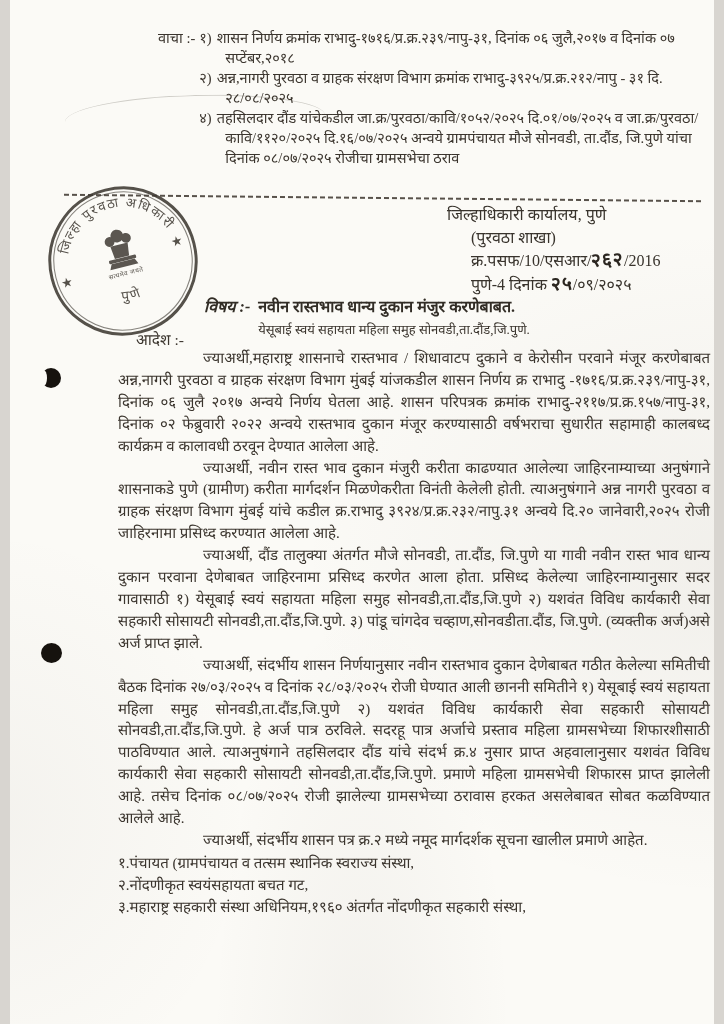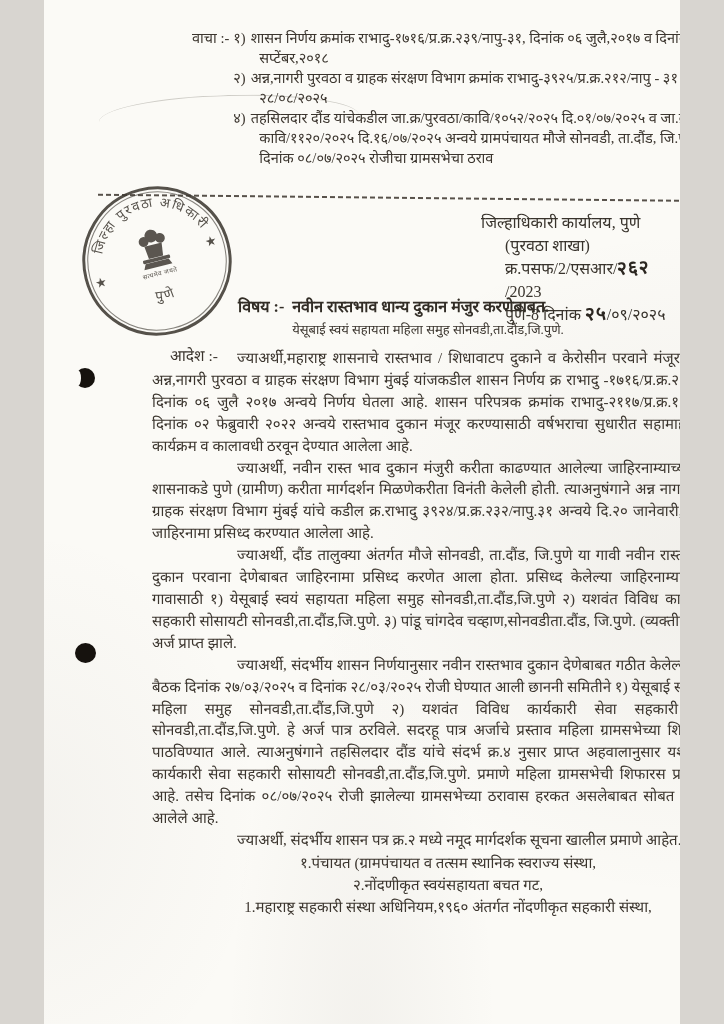--- a/index.html
+++ b/index.html
@@ -1,18 +1,18 @@
 <!DOCTYPE html>
 <html><head>
 <meta charset="utf-8">
 <style>
   html,body { margin:0; padding:0; background:#d8d5d0; }
   .page {
     position:relative;
-    width:636px; height:1024px;
+    width:704px; height:1024px;
     margin:0 auto;
     background:#fbfaf6;
     background-image:
       radial-gradient(ellipse at 102% 55%, rgba(110,100,90,0.07), transparent 42%),
       radial-gradient(ellipse at 50% 103%, rgba(110,100,90,0.06), transparent 30%),
       radial-gradient(ellipse at -2% 80%, rgba(110,100,90,0.05), transparent 25%);
     overflow:hidden;
     font-family:"Liberation Serif","DejaVu Serif",serif;
     color:#3b352e;
   }
@@ -36,36 +36,36 @@
   .seal svg { width:100%; height:100%; }
   .seal .ring { fill:none; stroke:#3f3a33; stroke-width:3; }
   .seal .ring.thin { stroke-width:1.1; opacity:0.7; }
   .seal-arc-text { font-size:13.5px; letter-spacing:1.5px; fill:#3f3a33; font-family:"Liberation Serif","DejaVu Serif",serif; }
   .seal-bottom-text { font-size:14px; letter-spacing:2px; fill:#3f3a33; }
   .seal-star { font-size:13px; fill:#3f3a33; }
   .seal-motto { font-size:6.5px; fill:#3f3a33; letter-spacing:0.5px; }
   .emblem path, .emblem rect, .emblem circle { fill:#45403a; }
 
   
-  .letterhead { position:absolute; left:437px; top:212px; font-size:16px; line-height:22.5px; color:#38332c; }
+  .letterhead { position:absolute; left:437px; top:204px; font-size:16px; line-height:22.5px; color:#38332c; }
   .lh-indent { padding-left:24px; }
   .hw { display:inline-block; font-weight:700; font-size:19px; transform:rotate(-3deg); letter-spacing:1px; color:#2b2620; }
 
   
   .subject { position:absolute; left:194px; top:295px; display:flex; font-size:16px; line-height:23px; }
-  .subject-label { font-weight:700; margin-right:8px; white-space:nowrap; color:#322d26; }
+  .subject-label { font-weight:700; margin-right:8px; white-space:nowrap; color:#322d26;font-style:italic; }
   .subject-line1 { font-weight:700; color:#322d26; }
   .subject-line2 { font-size:13px; }
 
-  .order-label { position:absolute; left:126px; top:344px; font-size:15.5px; }
+  .order-label { position:absolute; left:126px; top:328px; font-size:15.5px; }
 
   
   .body-text { position:absolute; left:108px; top:348px; width:592px; font-size:15px; line-height:21.9px; text-align:justify; }
   .body-text p { margin:0; text-indent:85px; }
-  .guidelines { margin-top:1px; text-align:center; }
+  .guidelines { margin-top:1px; text-align:left; }
   .guideline { white-space:nowrap; }
 
   
   .dot { position:absolute; border-radius:50%; background:#16120e; }
   .dot-1 { left:31px; top:368px; width:20px; height:20px; }
   .dot-1::before { content:''; position:absolute; left:-1px; top:2px; width:7px; height:16px; background:#fbfaf6; border-radius:50%; }
   .dot-2 { left:31px; top:643px; width:21px; height:20px; }
   .smudge { position:absolute; left:55px; top:95px; width:260px; height:46px; border-top:1.2px solid rgba(95,88,80,0.28); border-radius:50%; transform:rotate(-1.5deg); }
 </style>
 </head>
@@ -106,22 +106,22 @@
         <rect x="66" y="76.5" width="28" height="3.6" rx="1"></rect>
         <path d="M68,80.5 h24 l2.6,5.5 h-29.2 z"></path>
       </g>
       <text class="seal-motto" x="80" y="95" text-anchor="middle">सत्यमेव जयते</text>
     </svg>
   </div>
 
   <div class="letterhead">
     <div>जिल्हाधिकारी कार्यालय, पुणे</div>
     <div class="lh-indent">(पुरवठा शाखा)</div>
-    <div class="lh-indent"><span>क्र.पसफ/2/एसआर/</span><span class="hw">२६२</span><span>/2023</span></div>
-    <div class="lh-indent"><span>पुणे-8 दिनांक </span><span class="hw">२५</span><span>/०९/२०२५</span></div>
+    <div class="lh-indent"><span>क्र.पसफ/10/एसआर/</span><span class="hw">२६२</span><span>/2016</span></div>
+    <div class="lh-indent"><span>पुणे-4 दिनांक </span><span class="hw">२५</span><span>/०९/२०२५</span></div>
   </div>
 
   <div class="subject">
     <span class="subject-label">विषय :-</span>
     <div>
       <div class="subject-line1">नवीन रास्तभाव धान्य दुकान मंजुर करणेबाबत.</div>
       <div class="subject-line2">येसूबाई स्वयं सहायता महिला समुह सोनवडी,ता.दौंड,जि.पुणे.</div>
     </div>
   </div>
 
@@ -129,20 +129,20 @@
 
   <div class="body-text">
     <p>ज्याअर्थी,महाराष्ट्र शासनाचे रास्तभाव / शिधावाटप दुकाने व केरोसीन परवाने मंजूर करणेबाबत अन्न,नागरी पुरवठा व ग्राहक संरक्षण विभाग मुंबई यांजकडील शासन निर्णय क्र राभादु -१७१६/प्र.क्र.२३९/नापु-३१, दिनांक ०६ जुलै २०१७ अन्वये निर्णय घेतला आहे. शासन परिपत्रक क्रमांक राभादु-२११७/प्र.क्र.१५७/नापु-३१, दिनांक ०२ फेब्रुवारी २०२२ अन्वये रास्तभाव दुकान मंजूर करण्यासाठी वर्षभराचा सुधारीत सहामाही कालबध्द कार्यक्रम व कालावधी ठरवून देण्यात आलेला आहे.</p>
     <p>ज्याअर्थी, नवीन रास्त भाव दुकान मंजुरी करीता काढण्यात आलेल्या जाहिरनाम्याच्या अनुषंगाने शासनाकडे पुणे (ग्रामीण) करीता मार्गदर्शन मिळणेकरीता विनंती केलेली होती. त्याअनुषंगाने अन्न नागरी पुरवठा व ग्राहक संरक्षण विभाग मुंबई यांचे कडील क्र.राभादु ३९२४/प्र.क्र.२३२/नापु.३१ अन्वये दि.२० जानेवारी,२०२५ रोजी जाहिरनामा प्रसिध्द करण्यात आलेला आहे.</p>
     <p>ज्याअर्थी, दौंड तालुक्या अंतर्गत मौजे सोनवडी, ता.दौंड, जि.पुणे या गावी नवीन रास्त भाव धान्य दुकान परवाना देणेबाबत जाहिरनामा प्रसिध्द करणेत आला होता. प्रसिध्द केलेल्या जाहिरनाम्यानुसार सदर गावासाठी १) येसूबाई स्वयं सहायता महिला समुह सोनवडी,ता.दौंड,जि.पुणे २) यशवंत विविध कार्यकारी सेवा सहकारी सोसायटी सोनवडी,ता.दौंड,जि.पुणे. ३) पांडू चांगदेव चव्हाण,सोनवडीता.दौंड, जि.पुणे. (व्यक्तीक अर्ज)असे अर्ज प्राप्त झाले.</p>
     <p>ज्याअर्थी, संदर्भीय शासन निर्णयानुसार नवीन रास्तभाव दुकान देणेबाबत गठीत केलेल्या समितीची बैठक दिनांक २७/०३/२०२५ व दिनांक २८/०३/२०२५ रोजी घेण्यात आली छाननी समितीने १) येसूबाई स्वयं सहायता महिला समुह सोनवडी,ता.दौंड,जि.पुणे २) यशवंत विविध कार्यकारी सेवा सहकारी सोसायटी सोनवडी,ता.दौंड,जि.पुणे. हे अर्ज पात्र ठरविले. सदरहू पात्र अर्जाचे प्रस्ताव महिला ग्रामसभेच्या शिफारशीसाठी पाठविण्यात आले. त्याअनुषंगाने तहसिलदार दौंड यांचे संदर्भ क्र.४ नुसार प्राप्त अहवालानुसार यशवंत विविध कार्यकारी सेवा सहकारी सोसायटी सोनवडी,ता.दौंड,जि.पुणे. प्रमाणे महिला ग्रामसभेची शिफारस प्राप्त झालेली आहे. तसेच दिनांक ०८/०७/२०२५ रोजी झालेल्या ग्रामसभेच्या ठरावास हरकत असलेबाबत सोबत कळविण्यात आलेले आहे.</p>
     <p>ज्याअर्थी, संदर्भीय शासन पत्र क्र.२ मध्ये नमूद मार्गदर्शक सूचना खालील प्रमाणे आहेत.</p>
     <div class="guidelines">
       <div class="guideline">१.पंचायत (ग्रामपंचायत व तत्सम स्थानिक स्वराज्य संस्था,</div>
       <div class="guideline">२.नोंदणीकृत स्वयंसहायता बचत गट,</div>
-      <div class="guideline">1.महाराष्ट्र सहकारी संस्था अधिनियम,१९६० अंतर्गत नोंदणीकृत सहकारी संस्था,</div>
+      <div class="guideline">३.महाराष्ट्र सहकारी संस्था अधिनियम,१९६० अंतर्गत नोंदणीकृत सहकारी संस्था,</div>
     </div>
   </div>
 
   <div class="dot dot-1"></div>
   <div class="dot dot-2"></div>
 
 </div>
 
 </body></html>

